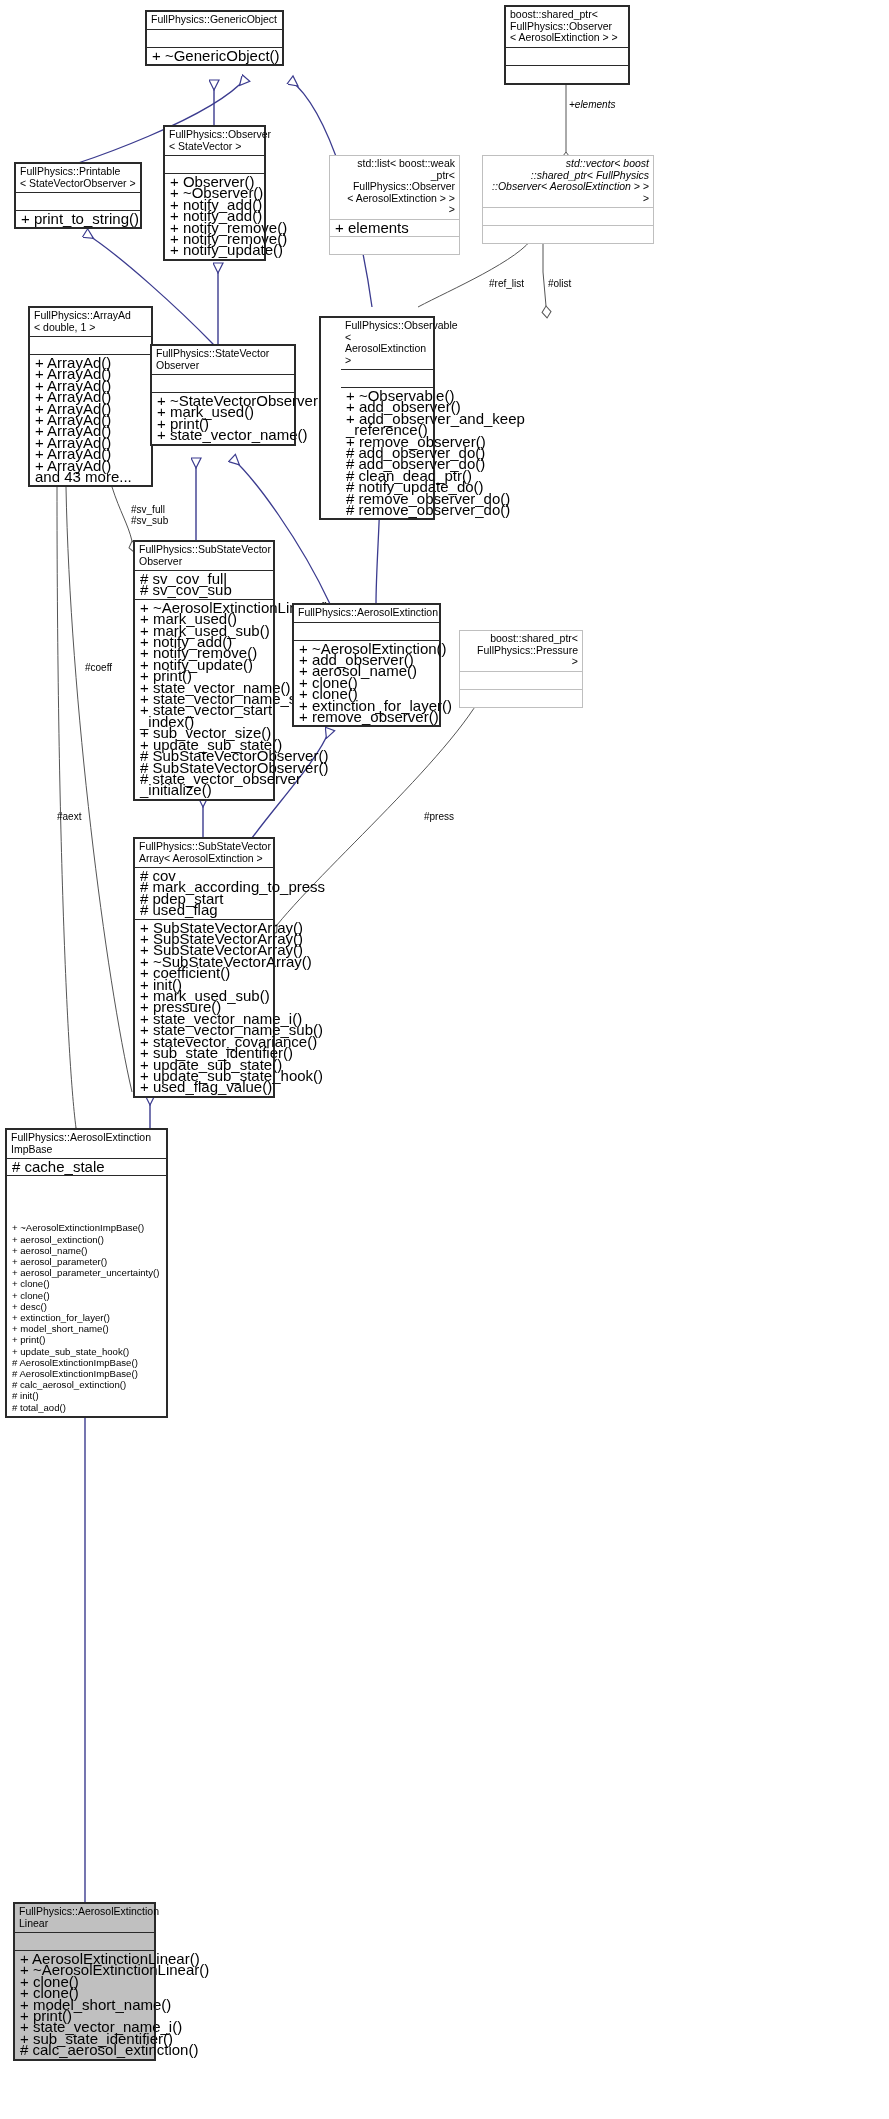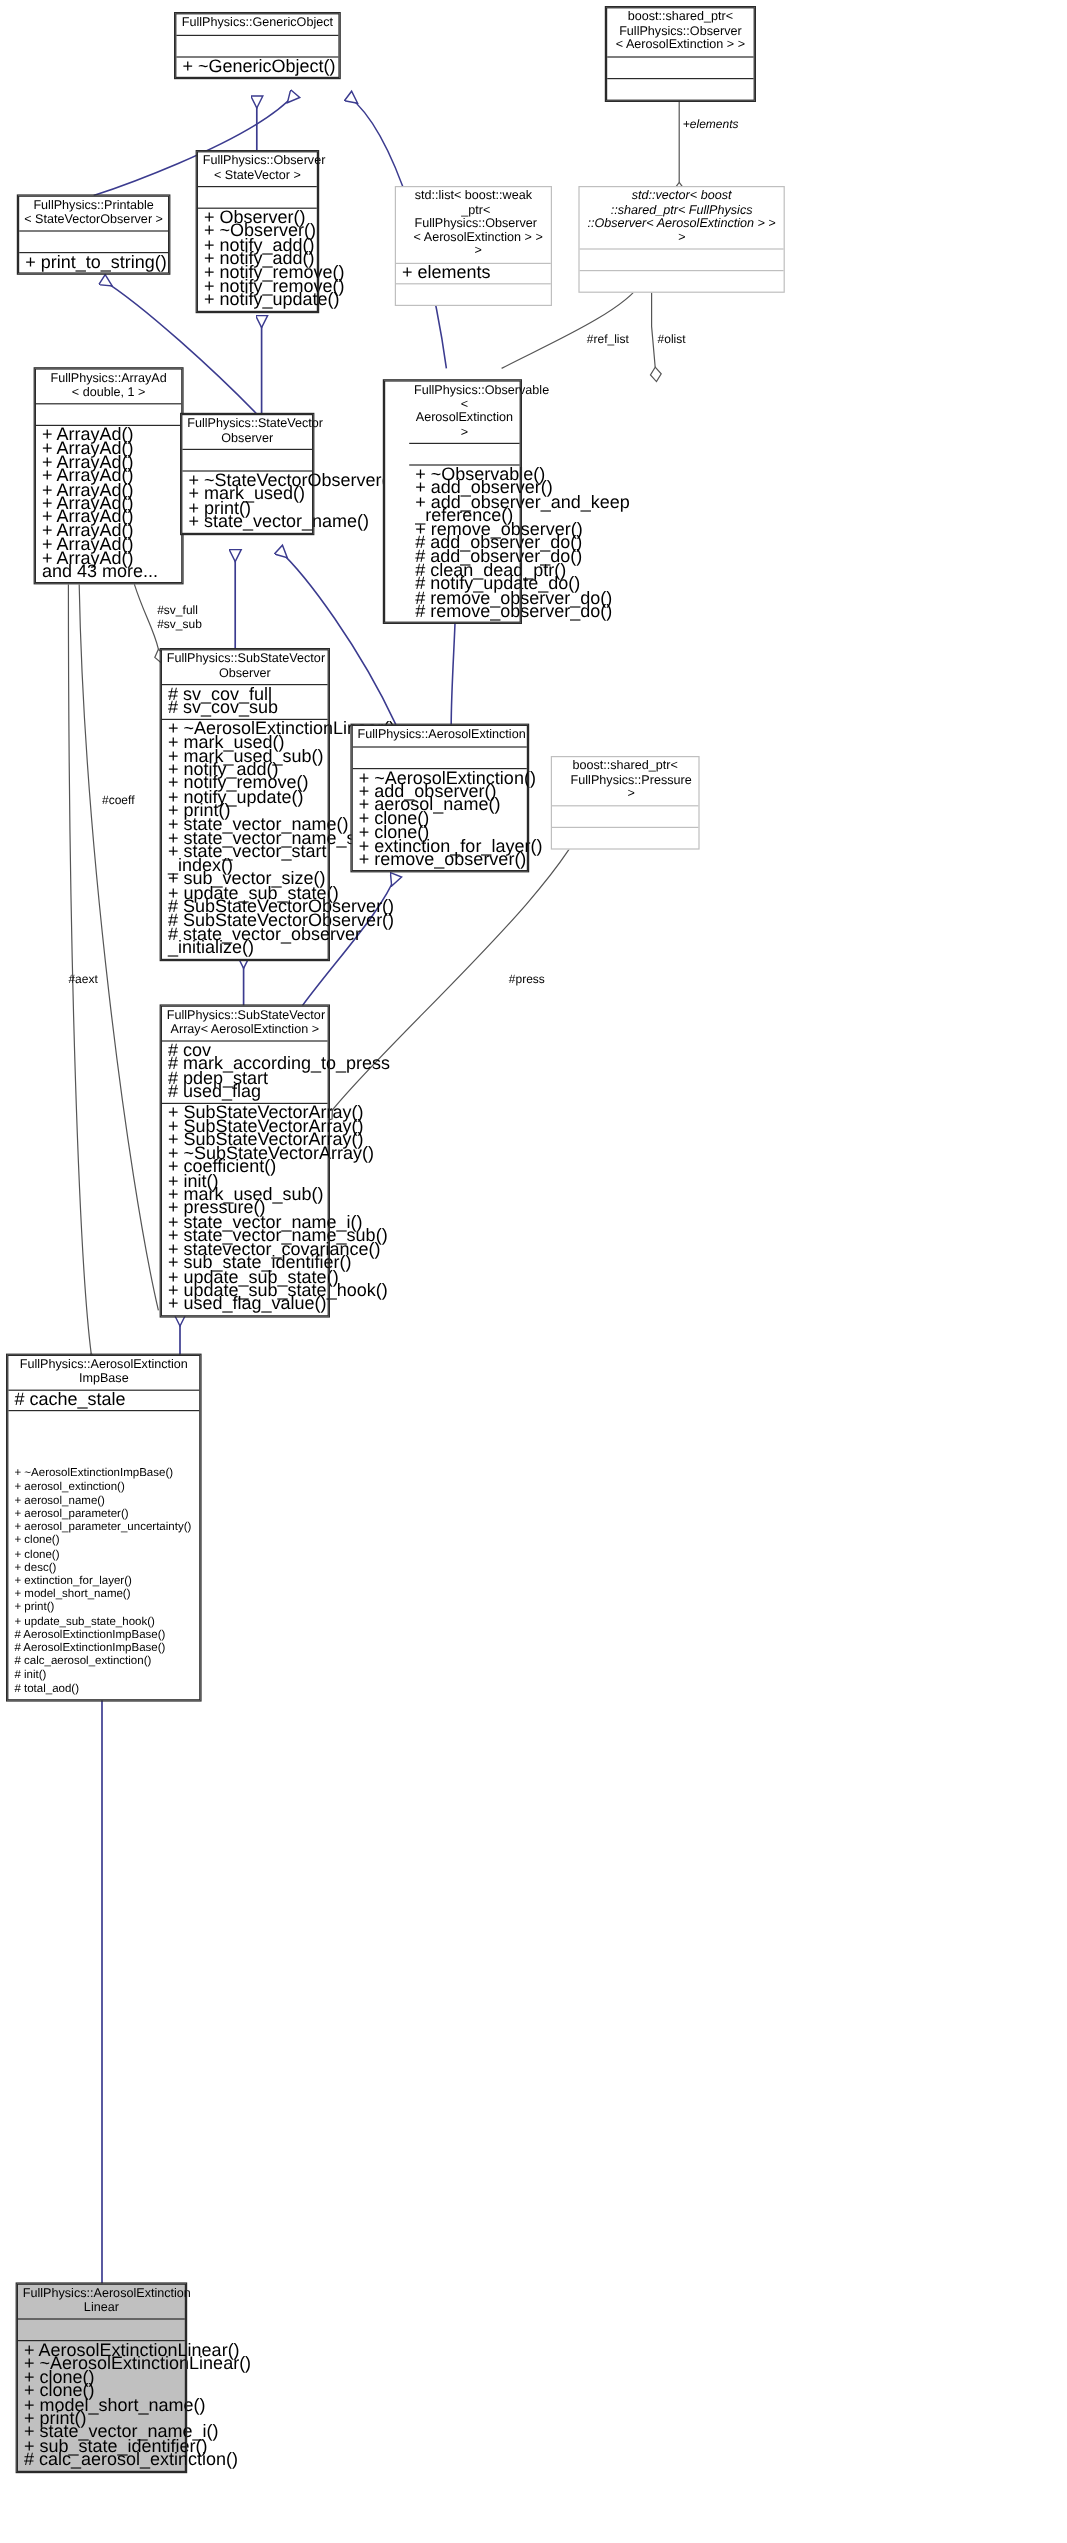--- a/index.html
+++ b/index.html
@@ -4,22 +4,22 @@
 <style>
   html,body{margin:0;padding:0;background:#ffffff;}
   body{font-family:"Liberation Sans","DejaVu Sans",sans-serif;}
   #stage{position:relative;width:889px;height:2119px;overflow:hidden;background:#fff;}
   svg.edges{position:absolute;left:0;top:0;width:889px;height:2119px;pointer-events:none;}
 
   .node{position:absolute;box-sizing:border-box;background:#ffffff;border:1px solid #2a2a2a;
         outline:1px solid #2a2a2a;outline-offset:0;}
   .node.grey-box{border:1px solid #bfbfbf;outline:none;background:#fff;}
   .node.filled{background:#c0c0c0;}
-  .title{padding:2px 4px 3px 4px;text-align:center;font-size:10.5px;line-height:11.5px;color:#000;}
-  .title.left{text-align:center;}
+  .title{padding:2px 4px 3px 4px;text-align:left;font-size:10.5px;line-height:11.5px;color:#000;}
+  .title.left{text-align:right;}
   .sep{height:1px;background:#2a2a2a;}
   .grey-box .sep{background:#bfbfbf;}
   .attrs,.ops{padding:2px 3px 3px 5px;font-size:15px;line-height:11.4px;color:#000;}
   .attrs.empty,.ops.empty{min-height:11px;padding-top:3px;padding-bottom:3px;}
   .row{white-space:nowrap;}
   .elabel{position:absolute;font-size:10px;color:#000;white-space:nowrap;line-height:11px;}
 </style>
 </head>
 <body>
 
@@ -170,21 +170,21 @@
       <div class="row">+ ArrayAd()</div>
       <div class="row">+ ArrayAd()</div>
       <div class="row">+ ArrayAd()</div>
       <div class="row">+ ArrayAd()</div>
       <div class="row">+ ArrayAd()</div>
       <div class="row">+ ArrayAd()</div>
       <div class="row">and 43 more...</div>
     </div>
   </div>
 
-  <div class="node" style="left:151px;top:345px;width:110px;">
+  <div class="node" style="left:151px;top:345px;width:144px;">
     <div class="title">
       <div>FullPhysics::StateVector</div>
       <div>Observer</div>
     </div>
     <div class="sep"></div>
       <div class="attrs empty"></div>
     <div class="sep"></div>
     <div class="ops">
       <div class="row">+ ~StateVectorObserver()</div>
       <div class="row">+ mark_used()</div>

